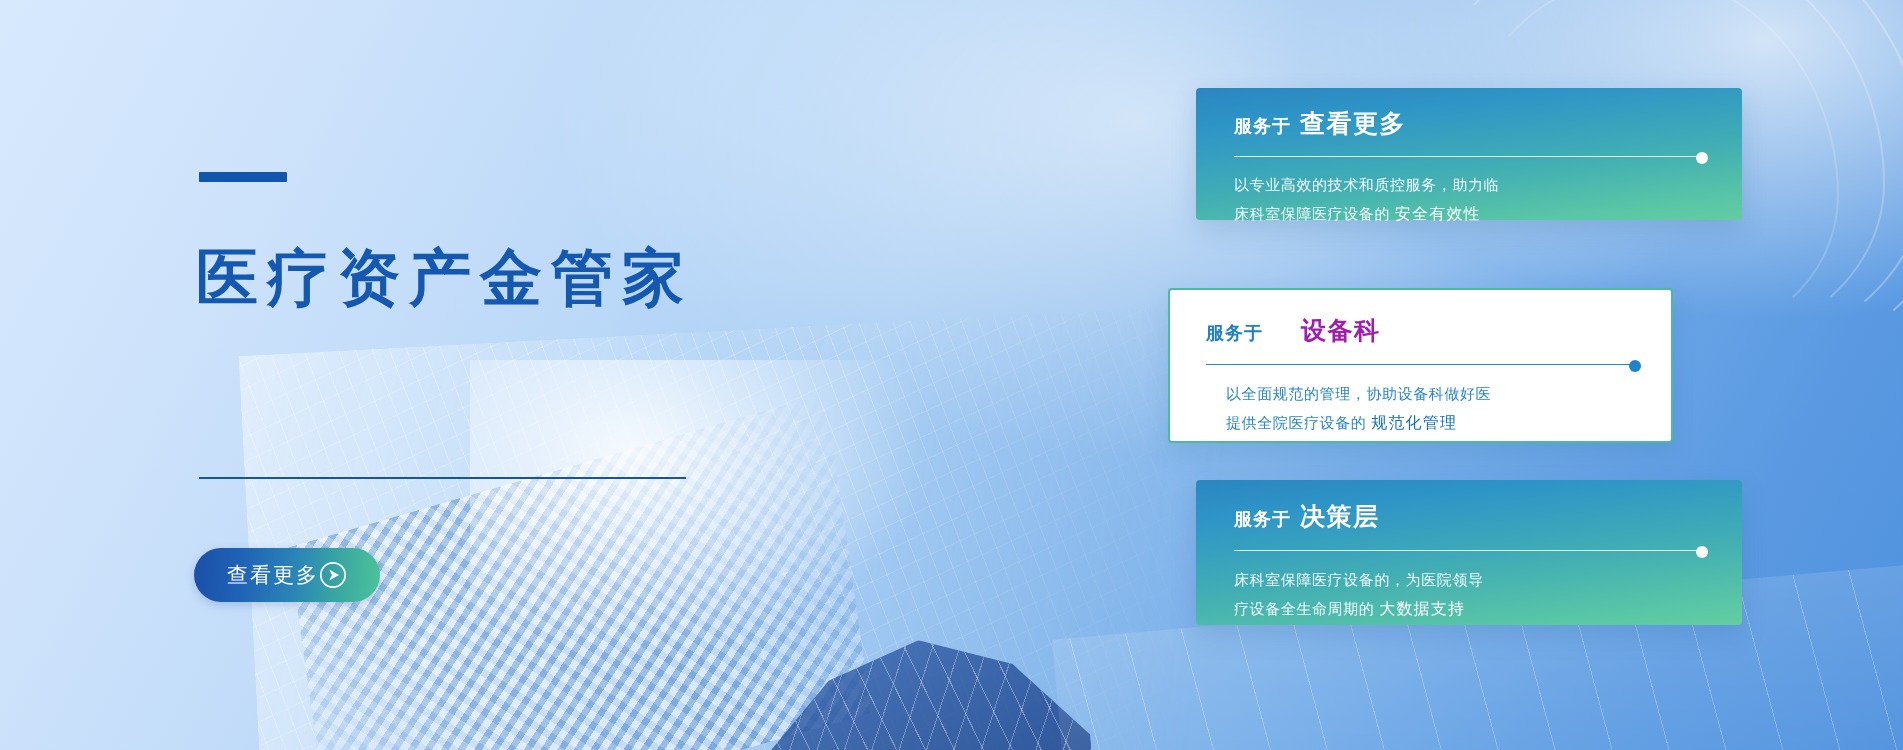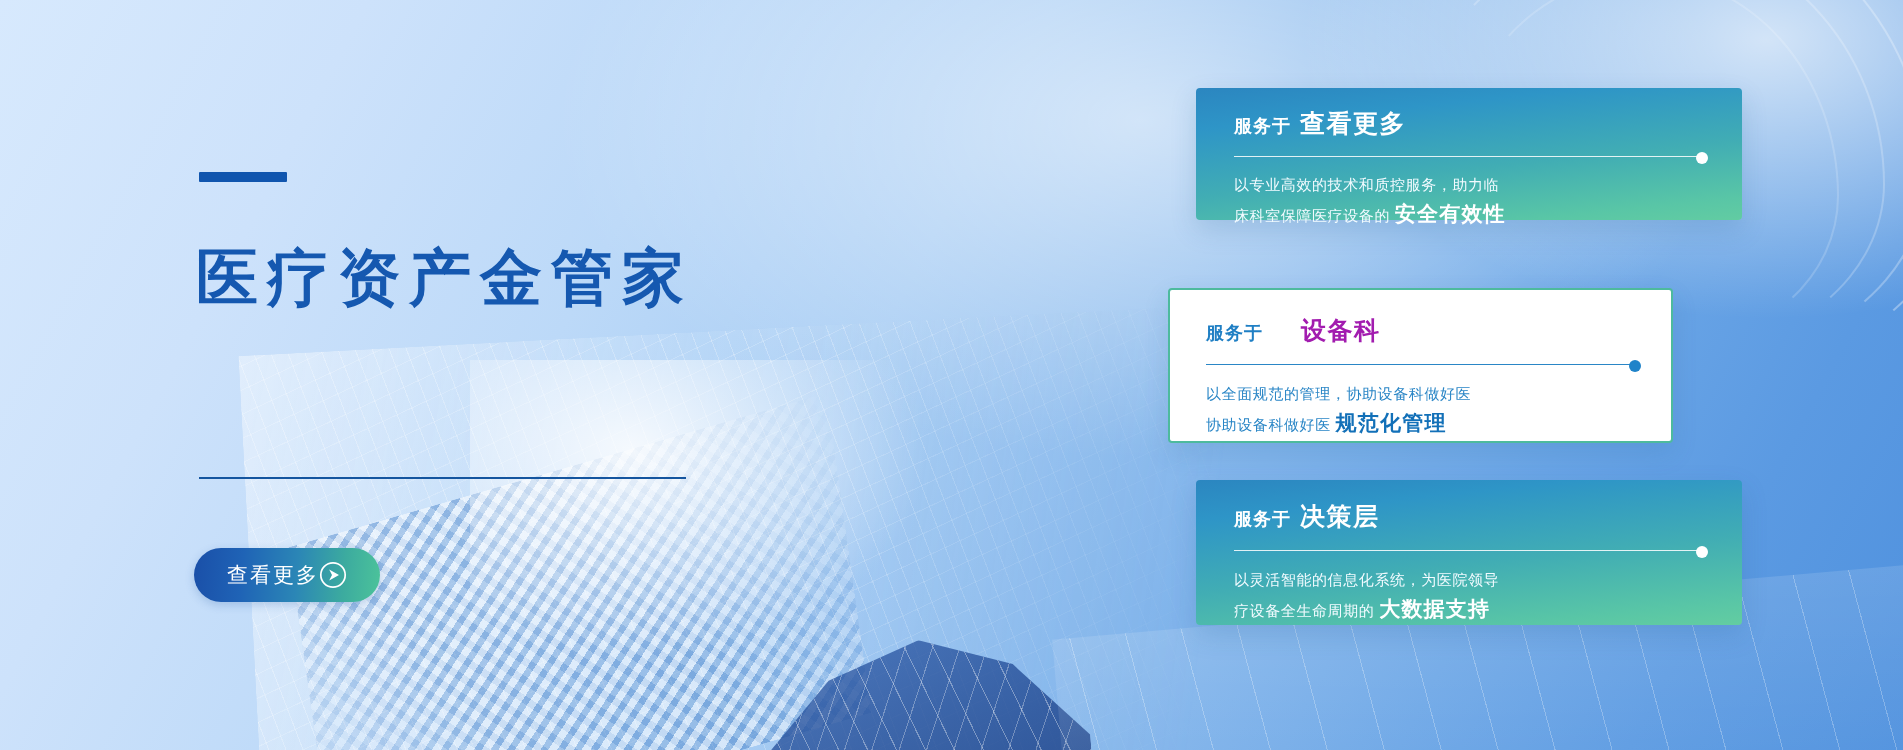--- a/index.html
+++ b/index.html
@@ -153,21 +153,21 @@
   .card-head .dept{ font-size:25px; font-weight:700; letter-spacing:1.5px; }
 
   .card-line { position:relative; height:9px; }
   .card-line .bar {
     position:absolute; left:0; right:9px; top:4px; height:1px;
   }
   .card-line .dot {
     position:absolute; right:0; top:0; width:12px; height:12px; border-radius:50%;
   }
   .card-desc { font-size:15px; line-height:29px; letter-spacing:.6px; }
-  .card-desc .strong { font-size:21px; font-weight:700; letter-spacing:1.2px; }
+  .card-desc .strong { font-size:16px; font-weight:400; letter-spacing:1.2px; }
 
   
   #card-clinical {
     left:1196px; top:88px; width:546px; height:132px;
     background:linear-gradient(174deg,#2b86c0 0%,#2e95c7 22%,#41adb4 58%,#59c6a6 88%,#62cca2 100%);
     box-shadow:0 10px 26px rgba(36,96,150,0.18);
   }
   #card-clinical .card-inner { top:19px; }
   #card-clinical .card-head .pre, #card-clinical .card-head .dept { color:#ffffff; }
   #card-clinical .card-line { margin-top:12px; }
@@ -182,21 +182,21 @@
     background:#ffffff;
     border:2px solid #4dba9d;
     box-shadow:0 10px 26px rgba(36,96,150,0.14);
   }
   #card-equipment .card-inner { top:24px; left:36px; right:30px; }
   #card-equipment .card-head .pre { color:#1f7fc4; }
   #card-equipment .card-head .dept { color:#a21caf;margin-left:29px; }
   #card-equipment .card-line { margin-top:13px; }
   #card-equipment .card-line .bar { background:#2a86c6; }
   #card-equipment .card-line .dot { background:#1f83c9; }
-  #card-equipment .card-desc { color:#2a86c6; margin-top:10px; }
+  #card-equipment .card-desc { color:#2a86c6; margin-top:10px;margin-left:20px; }
   #card-equipment .card-desc .strong { color:#1270b8; }
 
   
   #card-decision {
     left:1196px; top:480px; width:546px; height:145px;
     background:linear-gradient(174deg,#2b86c0 0%,#2e95c7 20%,#41adb4 56%,#59c6a6 88%,#63cda1 100%);
     box-shadow:0 10px 26px rgba(36,96,150,0.18);
   }
   #card-decision .card-inner { top:20px; }
   #card-decision .card-head .pre, #card-decision .card-head .dept { color:#ffffff; }
@@ -269,36 +269,36 @@
         <div class="card-head">
           <span class="pre">服务于</span>
           <span class="dept">设备科</span>
         </div>
         <div class="card-line">
           <div class="bar"></div>
           <div class="dot"></div>
         </div>
         <div class="card-desc">
           <div>以全面规范的管理，协助设备科做好医</div>
-          <div><span>协助设备科做好医</span> <span class="strong">规范化管理</span></div>
+          <div><span>提供全院医疗设备的</span> <span class="strong">规范化管理</span></div>
         </div>
       </div>
     </div>
 
     <div class="card" id="card-decision">
       <div class="card-inner">
         <div class="card-head">
           <span class="pre">服务于</span>
           <span class="dept">决策层</span>
         </div>
         <div class="card-line">
           <div class="bar"></div>
           <div class="dot"></div>
         </div>
         <div class="card-desc">
-          <div>以灵活智能的信息化系统，为医院领导</div>
+          <div>床科室保障医疗设备的，为医院领导</div>
           <div><span>疗设备全生命周期的</span> <span class="strong">大数据支持</span></div>
         </div>
       </div>
     </div>
 
   </div>
 </div>
 
 </body></html>

